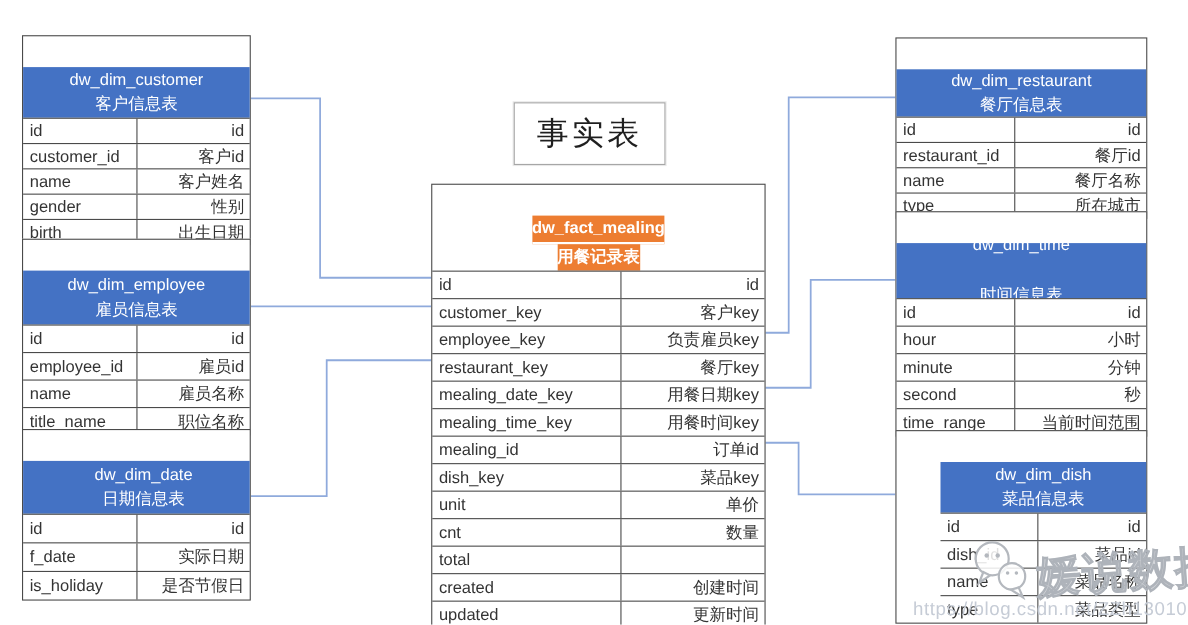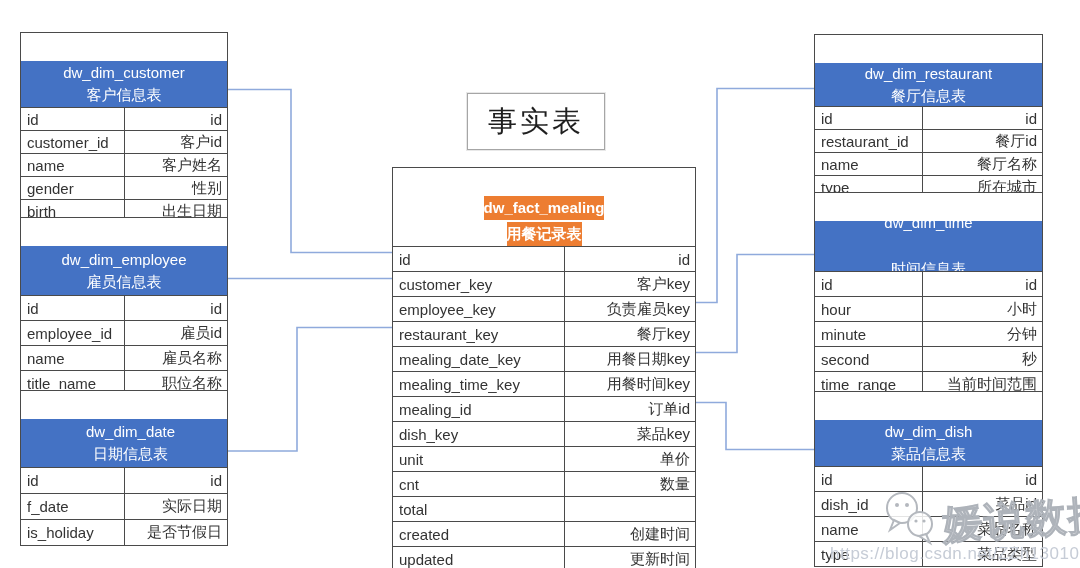--- a/index.html
+++ b/index.html
@@ -54,21 +54,21 @@
   .tbl-restaurant{left:814px;top:34px;width:229px;}
   .tbl-restaurant .thead{height:43px;}
   .tbl-restaurant .trow{height:23px;}
   .tbl-restaurant .cell.l{width:47.5%;}
 
   .tbl-time{left:814px;top:192px;width:229px;}
   .tbl-time .thead{height:50px;gap:24px;}
   .tbl-time .trow{height:25px;}
   .tbl-time .cell.l{width:47.5%;}
 
-  .tbl-dish{left:814px;top:391px;width:229px;}
+  .tbl-dish{left:814px;top:391px;width:229px;padding-left:40px;}
   .tbl-dish .thead{height:46px;}
   .tbl-dish .trow{height:25px;}
   .tbl-dish .cell.l{width:47.5%;}
 
   
   .title-box{
     position:absolute;left:467px;top:93px;width:136px;height:55px;
     border:1px solid #a6a6a6;box-shadow:0 0 0 1px #e8e8e8;
     display:flex;align-items:center;justify-content:center;
     font-size:29px;color:#1f1f1f;letter-spacing:3px;background:#fff;

